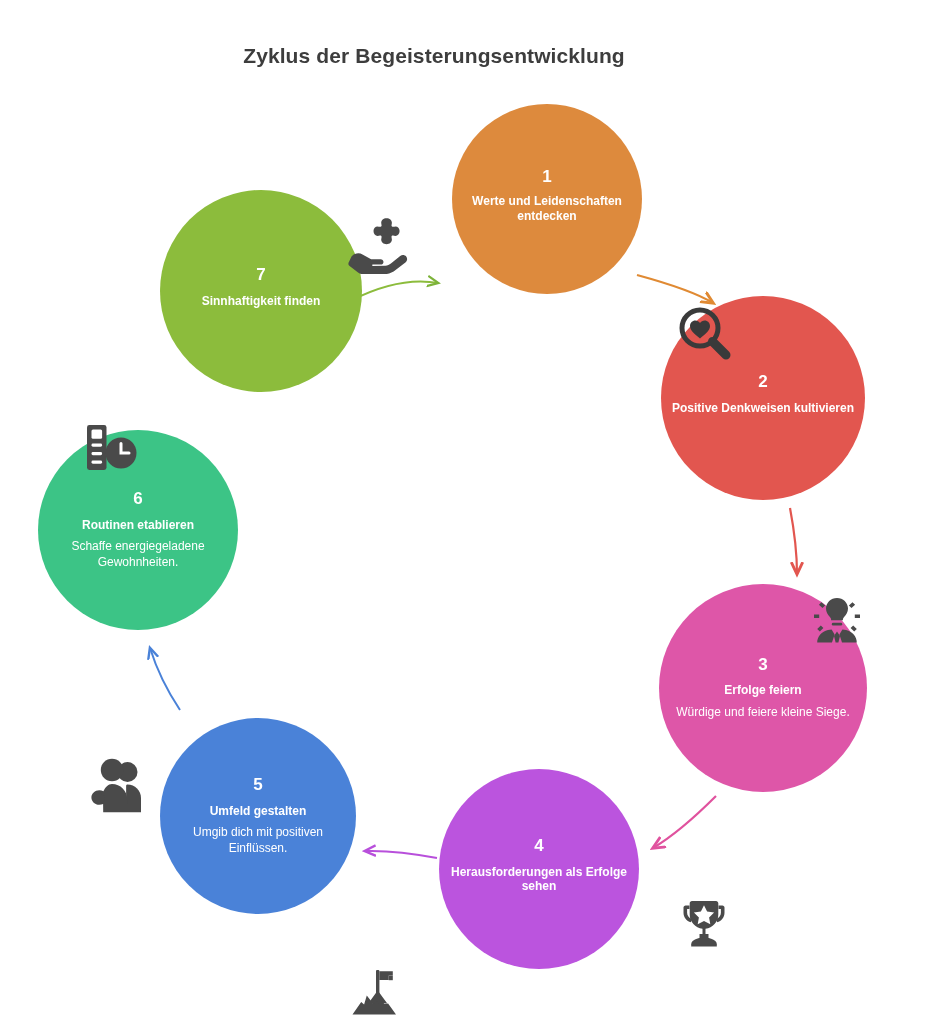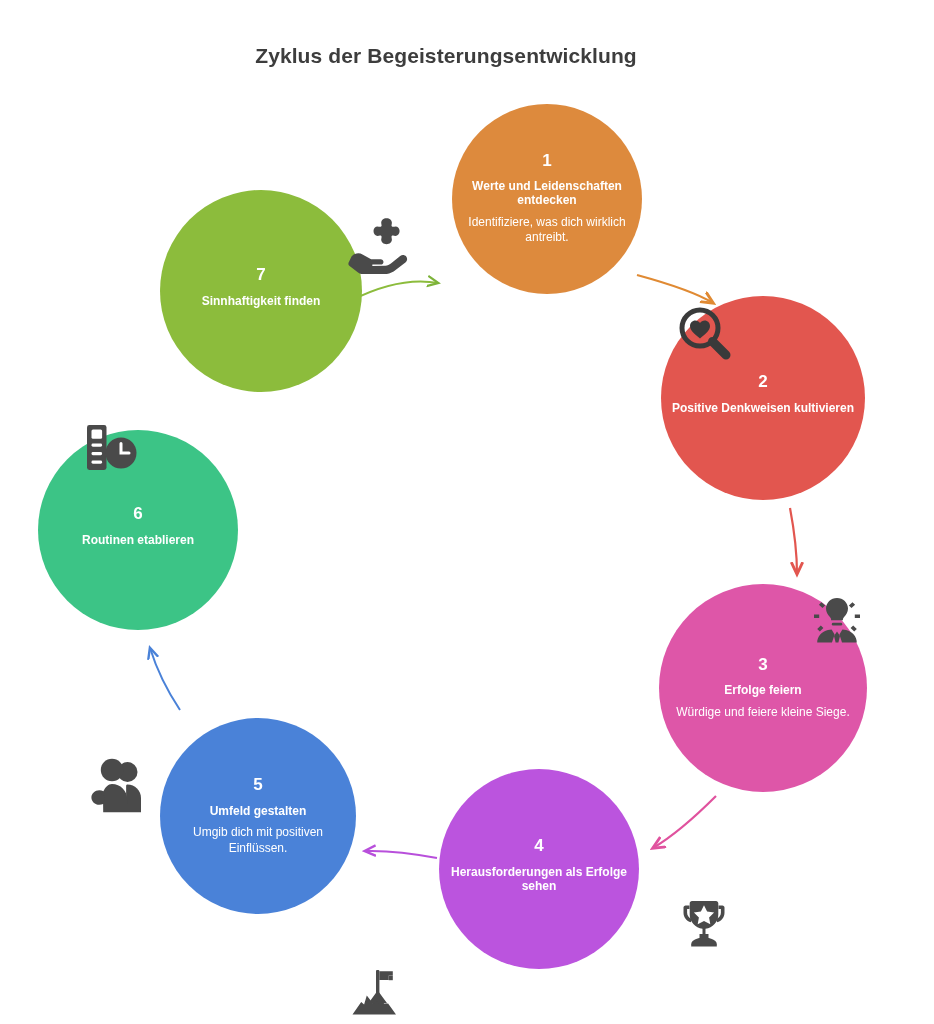--- a/index.html
+++ b/index.html
@@ -11,21 +11,21 @@
     width: 934px;
     height: 1024px;
     font-family: "Liberation Sans", sans-serif;
     overflow: hidden;
     position: relative;
   }
 
   #page-title {
     position: absolute;
     top: 44px;
-    left: 12px;
+    left: 0;
     width: 868px;
     text-align: center;
     font-size: 21px;
     font-weight: bold;
     color: #3d3d3d;
     letter-spacing: 0.1px;
   }
 
   #cycle {
     position: absolute;
@@ -142,21 +142,20 @@
     <path d="M 437,768 Q 395,760 365,761" fill="none" stroke="#B84FDB" stroke-width="2" marker-end="url(#ah-purple)"></path>
 
     <path d="M 180,620 Q 160,590 150,558" fill="none" stroke="#4A82D8" stroke-width="2" marker-end="url(#ah-blue)"></path>
 
     <path d="M 148,440 Q 168,400 190,370" fill="none" stroke="#3CC486" stroke-width="2" marker-end="url(#ah-teal)"></path>
   </svg>
 
   <div class="node n1" style="background: rgb(221, 138, 61);">
     <div class="node-num">1</div>
     <div class="node-title">Werte und Leidenschaften entdecken</div>
-    <div class="node-desc">Identifiziere, was dich wirklich antreibt.</div>
   </div>
 
   <div class="node n2" style="background: rgb(226, 86, 79);">
     <div class="node-num">2</div>
     <div class="node-title">Positive Denkweisen kultivieren</div>
   </div>
 
   <div class="node n3" style="background: rgb(222, 86, 168);">
     <div class="node-num">3</div>
     <div class="node-title">Erfolge feiern</div>
@@ -170,20 +169,21 @@
 
   <div class="node n5" style="background: rgb(74, 130, 216);">
     <div class="node-num">5</div>
     <div class="node-title">Umfeld gestalten</div>
     <div class="node-desc">Umgib dich mit positiven Einflüssen.</div>
   </div>
 
   <div class="node n6" style="background: rgb(60, 196, 134);">
     <div class="node-num">6</div>
     <div class="node-title">Routinen etablieren</div>
+    <div class="node-desc">Schaffe energiegeladene Gewohnheiten.</div>
   </div>
 
   <div class="node n7" style="background: rgb(140, 188, 60);">
     <div class="node-num">7</div>
     <div class="node-title">Sinnhaftigkeit finden</div>
   </div>
 
   <div class="icon ic-puzzle">
     <svg width="62" height="58" viewBox="0 0 62 58">
       <g fill="#4a4a4a">

